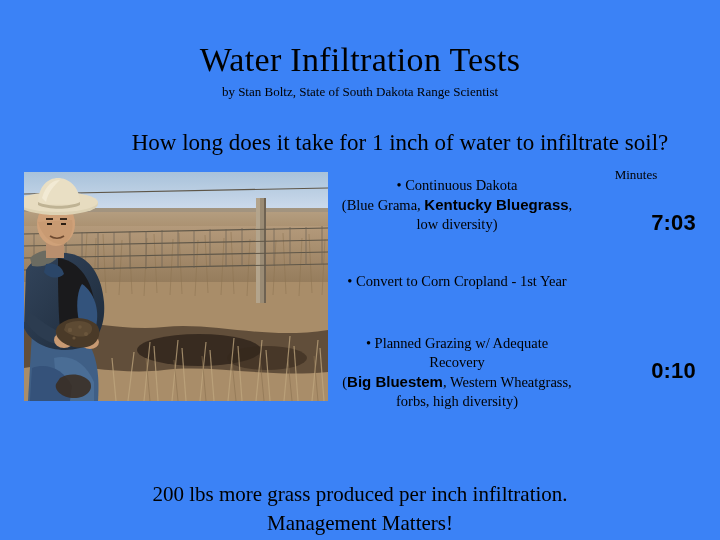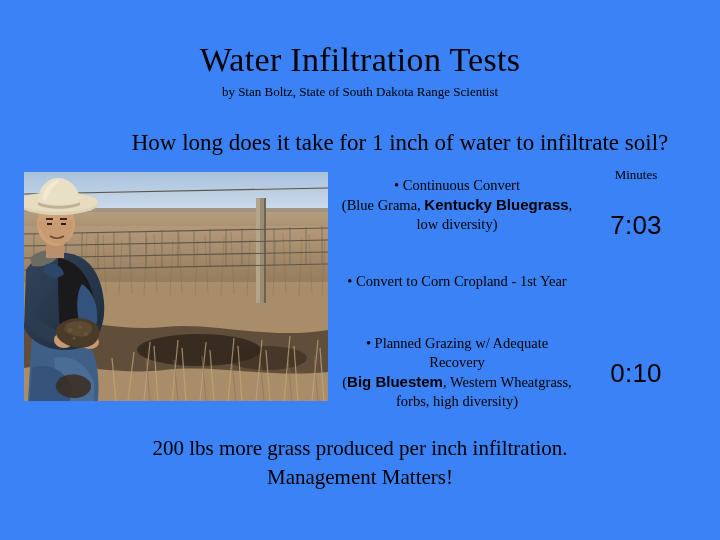--- a/index.html
+++ b/index.html
@@ -108,35 +108,35 @@
     top: 167px;
     width: 120px;
     text-align: center;
     font-family: "Liberation Serif", serif;
     font-size: 13px;
   }
   .minute-val {
     position: absolute;
     left: 576px;
     width: 120px;
-    text-align: center;
+    text-align: right;
     font-family: "Liberation Sans", sans-serif;
-    font-weight: normal;
-    font-size: 26px;
+    font-weight: bold;
+    font-size: 22px;
     letter-spacing: 0.2px;
   }
   .minute-val.m0 { top: 210px; }
   .minute-val.m1 { top: 270px; }
   .minute-val.m2 { top: 358px; }
 
   
   .footer {
     position: absolute;
     left: 0;
-    top: 434px;
+    top: 480px;
     width: 720px;
     text-align: center;
   }
   .footer-line {
     font-family: "Liberation Serif", serif;
     font-size: 21px;
     line-height: 29px;
     white-space: nowrap;
   }
 </style>
@@ -318,21 +318,21 @@
       </g>
 
       <path d="M36 206 C46 200, 60 202, 66 210 C70 218, 62 226, 50 226 C38 226, 30 218, 32 212 Z" fill="#3a2c1e" opacity="0.85"></path>
     </svg>
   </div>
 
   <div class="bullets">
 
     <div class="bullet-item b0">
       <span>•</span>
-      <span>Continuous Convert</span><br>
+      <span>Continuous Dakota</span><br>
       <span>(Blue Grama, </span><span class="hl">Kentucky Bluegrass</span><span>, low diversity)</span>
     </div>
 
     <div class="bullet-item b1">
       <span>•</span>
       <span>Convert to Corn Cropland - 1st Year</span>
     </div>
 
     <div class="bullet-item b2">
       <span>•</span>

